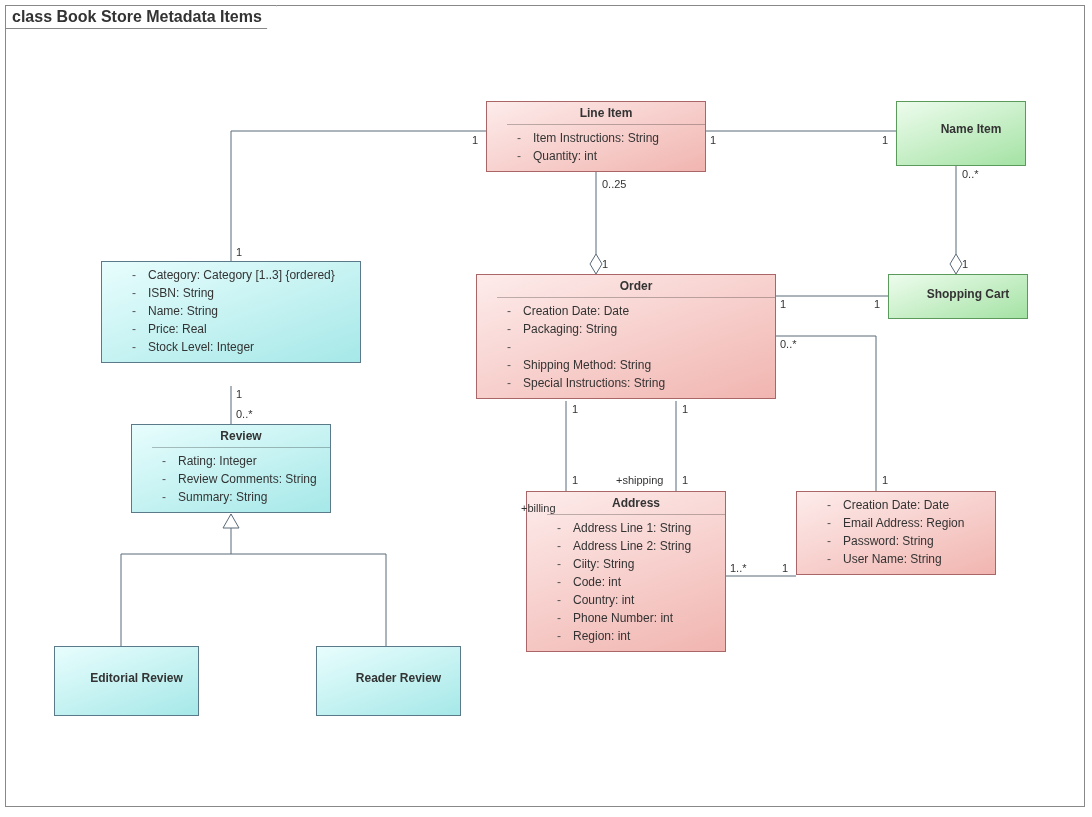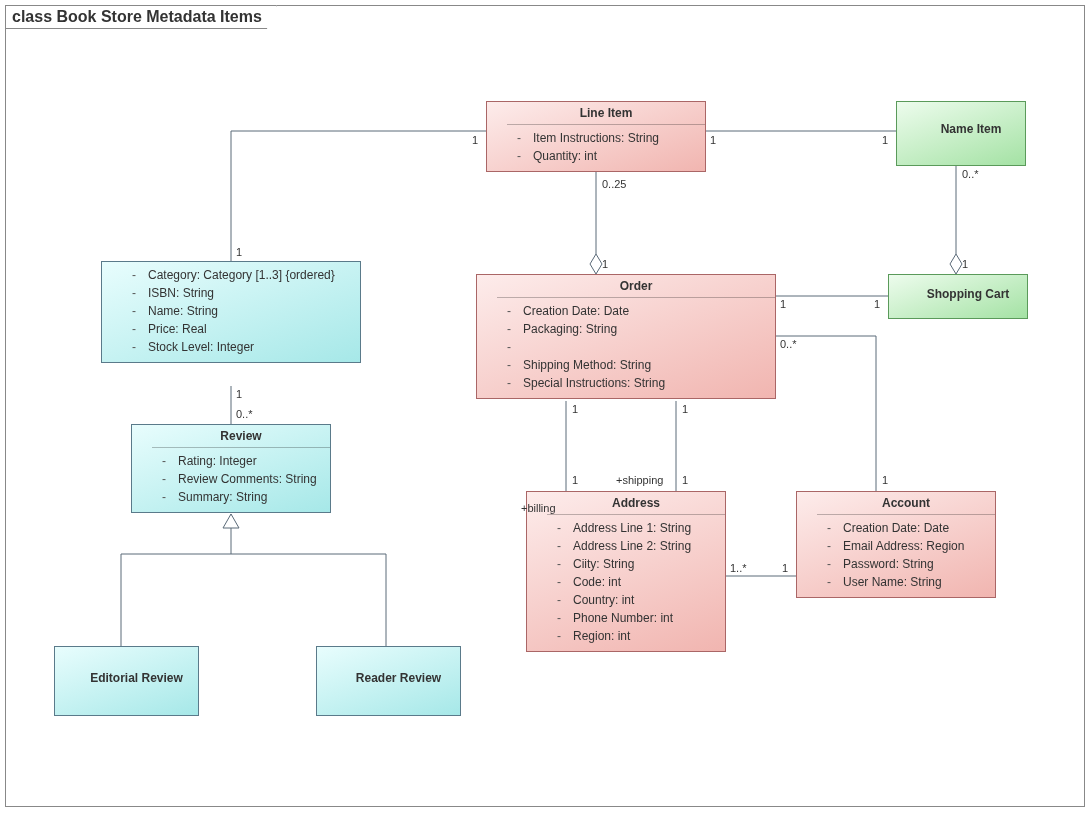--- a/index.html
+++ b/index.html
@@ -235,21 +235,20 @@
             <span>Phone Number: int</span>
           </div>
         <div class="row">
             <span class="vis">-</span>
             <span>Region: int</span>
           </div>
       </div>
     </div>
 
     <div class="box pink" style="left:790px; top:485px; width:200px;">
-      <div class="title">Account</div>
       <div class="attrs">
         <div class="row">
             <span class="vis">-</span>
             <span>Creation Date: Date</span>
           </div>
         <div class="row">
             <span class="vis">-</span>
             <span>Email Address: Region</span>
           </div>
         <div class="row">

